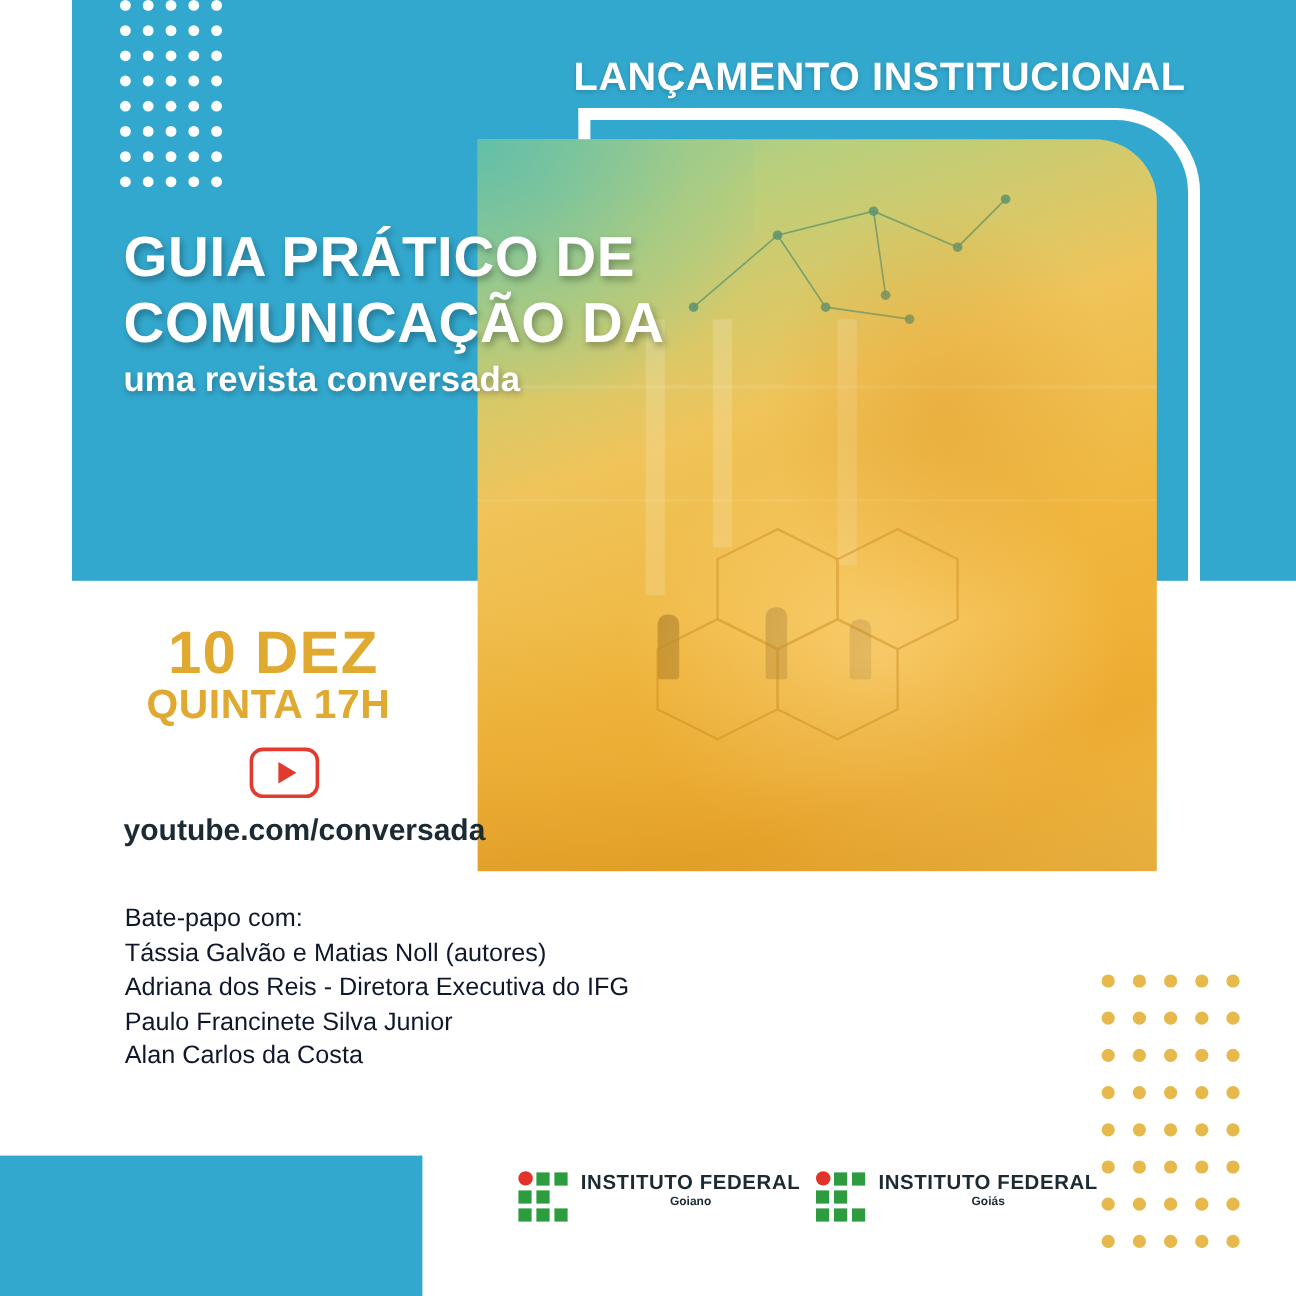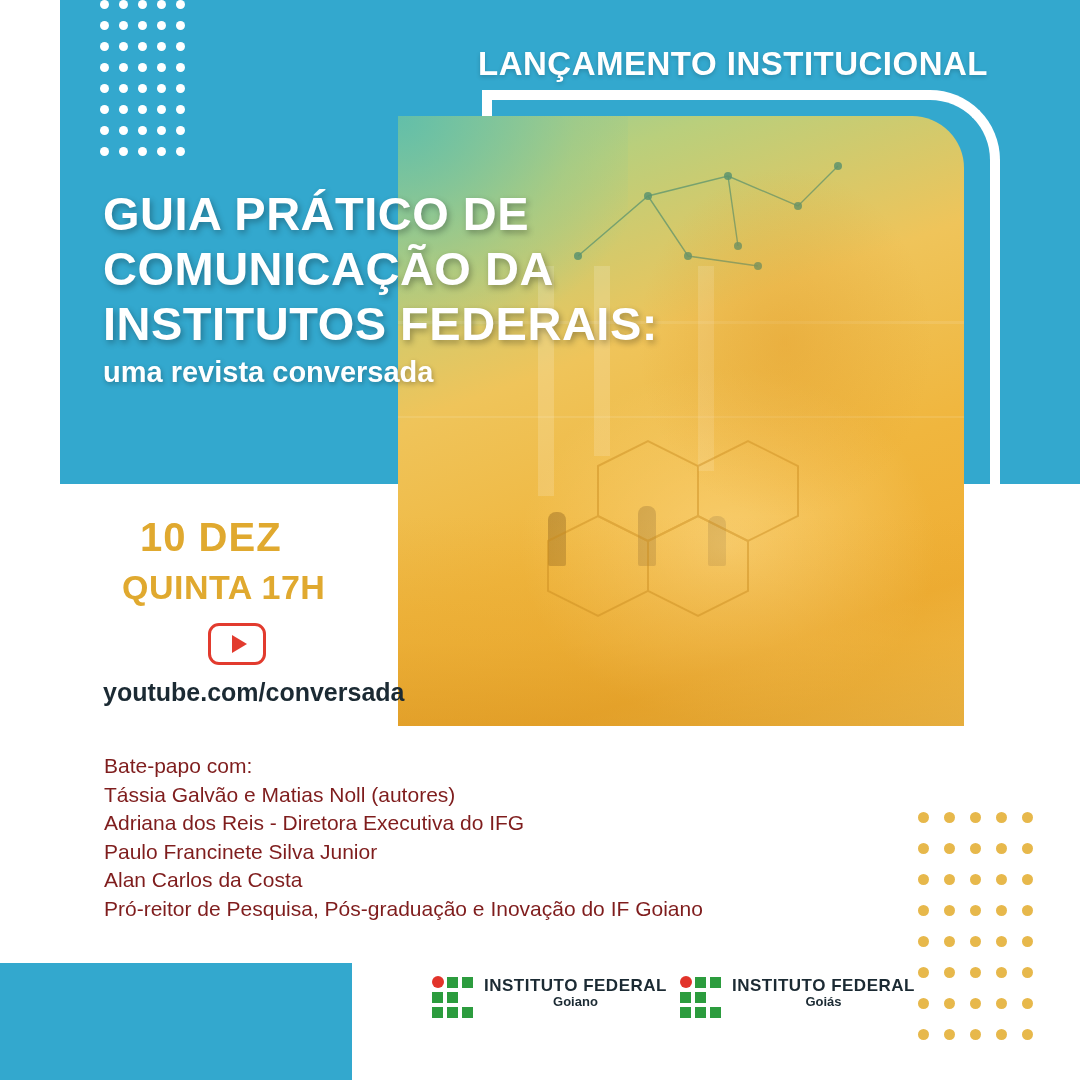--- a/index.html
+++ b/index.html
@@ -180,21 +180,21 @@
     position: absolute;
     left: 140px; top: 20px;
     width: 320px; height: 160px;
     opacity: 0.7;
   }
 
   
   .date-big {
     position: absolute;
     left: 140px; top: 515px;
-    font-size: 40px;
+    font-size: 50px;
     font-weight: 800;
     letter-spacing: 1px;
     color: #E0A92F;
     z-index: 8;
   }
   .date-sub {
     position: absolute;
     left: 122px; top: 568px;
     font-size: 34px;
     font-weight: 800;
@@ -228,21 +228,21 @@
     font-weight: 800;
     color: #1B2A33;
     z-index: 8;
   }
 
   
   .speakers {
     position: absolute;
     left: 104px; top: 752px;
     z-index: 8;
-    color: #7f1d1d;
+    color: #0f172a;
   }
   .speakers .s-line {
     font-size: 21px;
     line-height: 28.5px;
     white-space: nowrap;
   }
 
   
   .blue-bottom {
     position: absolute;
@@ -270,21 +270,21 @@
   }
   .logo-mark .red {
     position: absolute; width: 12px; height: 12px; border-radius: 50%;
     background: #E2332A; left: 0; top: 0;
   }
   .logo-text .l1 {
     font-size: 17px; font-weight: 800; color: #1B2A33; letter-spacing: 0.5px;
     line-height: 19px;
   }
   .logo-text .l2 {
-    font-size: 13px; font-weight: 600; color: #1B2A33; text-align: center;
+    font-size: 10px; font-weight: 600; color: #1B2A33; text-align: center;
     line-height: 13px;
   }
 </style>
 </head>
 <body>
 
 <div id="poster">
 
   <div class="blue-band"></div>
   <div class="blue-band-left"></div>
@@ -416,39 +416,37 @@
         <polygon points="110,115 160,90 210,115 210,165 160,190 110,165"></polygon>
         <polygon points="10,115 60,90 110,115 110,165 60,190 10,165"></polygon>
       </g>
     </svg>
     <div class="head"></div>
   </div>
 
   <div class="headline">
     <div class="line">GUIA PRÁTICO DE</div>
     <div class="line">COMUNICAÇÃO DA</div>
-    <div class="line">INSTITUTOS FEDERAIS:</div>
     <div class="subline">uma revista conversada</div>
   </div>
 
   <div class="date-big">10 DEZ</div>
   <div class="date-sub">QUINTA 17H</div>
 
   <div class="yt-button">
     <div class="tri"></div>
   </div>
   <div class="yt-link">youtube.com/conversada</div>
 
   <div class="speakers">
     <div class="s-line">Bate-papo com:</div>
     <div class="s-line">Tássia Galvão e Matias Noll (autores)</div>
     <div class="s-line">Adriana dos Reis - Diretora Executiva do IFG</div>
     <div class="s-line">Paulo Francinete Silva Junior</div>
     <div class="s-line">Alan Carlos da Costa</div>
-    <div class="s-line">Pró-reitor de Pesquisa, Pós-graduação e Inovação do IF Goiano</div>
   </div>
 
   <div class="blue-bottom"></div>
 
   <div class="logo logo-goiano">
     <div class="logo-mark">
       <div class="red"></div>
       <div class="sq" style="left:15px; top:1px;"></div>
       <div class="sq" style="left:30px; top:1px;"></div>
       <div class="sq" style="left:0px;  top:16px;"></div>

